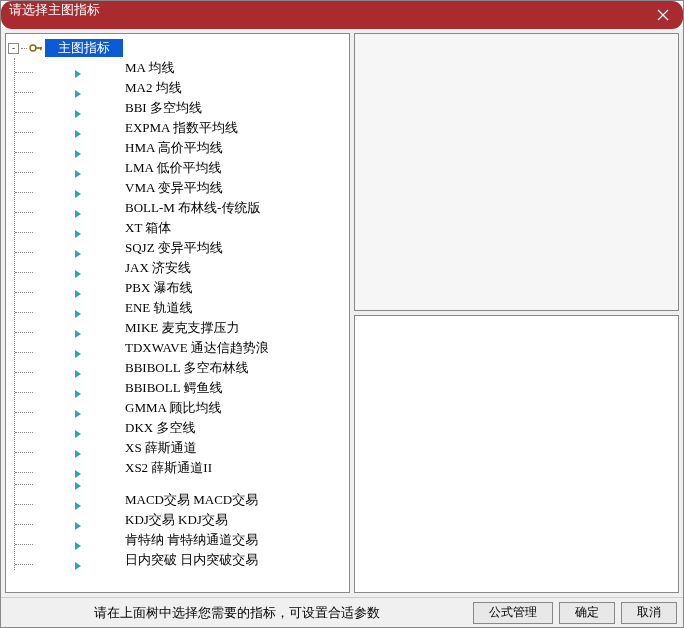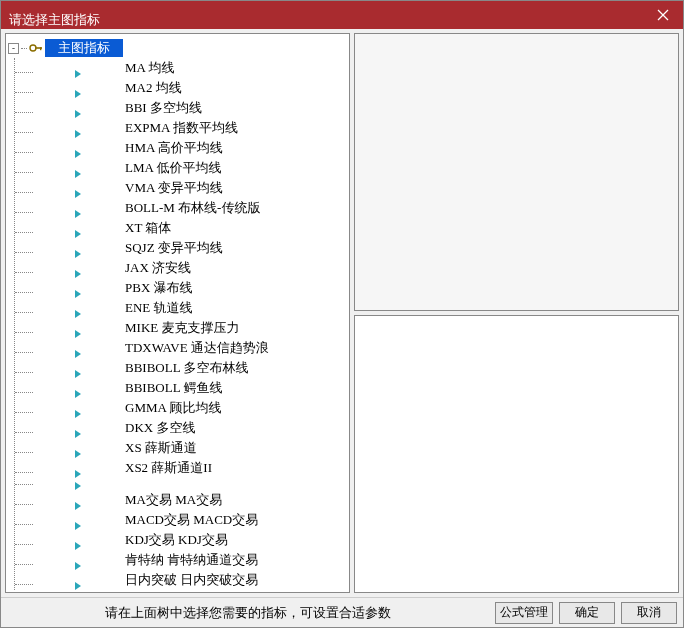--- a/index.html
+++ b/index.html
@@ -12,24 +12,25 @@
     overflow: hidden;
     display: flex;
     flex-direction: column;
     border: 1px solid #888;
   }
   .title-bar {
     background: #a92b2f;
     color: #fff;
     height: 28px;
     display: flex;
-    align-items: flex-end;
+    align-items: flex-start;
     padding: 0 8px;
     font-size: 13px;
     flex-shrink: 0;
+    border-radius: 11px;
   }
   .title-bar .title { flex: 1; }
   .title-bar .close {
     width: 40px;
     height: 28px;
     display: flex;
     align-items: center;
     justify-content: center;
     cursor: pointer;
     margin-right: -8px;
@@ -74,21 +75,21 @@
     padding: 0 6px;
     background: #f0f0f0;
     border-top: 1px solid #ccc;
     flex-shrink: 0;
   }
   .footer .hint { flex: 1; color: #000; text-align: center; }
   .footer button {
     font-family: "SimSun","宋体",serif;
     font-size: 12px;
     height: 22px;
-    padding: 0 4px;
+    padding: 0 15px;
     margin-left: 6px;
     border: 1px solid #888;
     background: #e8e8e8;
     cursor: pointer;
     min-width: 56px;
   }
 
   
   .tree { padding: 4px 2px; }
   .tree-root {
@@ -344,27 +345,20 @@
             <span class="branch"></span>
             <span class="leaf-icon"><svg viewBox="0 0 10 10">
                 <path d="M2 1 L8 5 L2 9 Z" fill="#2aa6b9"></path>
               </svg></span>
           </div>
           <div class="tree-item">
             <span class="branch"></span>
             <span class="leaf-icon"><svg viewBox="0 0 10 10">
                 <path d="M2 1 L8 5 L2 9 Z" fill="#2aa6b9"></path>
               </svg></span>
-            <span class="label">MA交易 MA交易</span>
-          </div>
-          <div class="tree-item">
-            <span class="branch"></span>
-            <span class="leaf-icon"><svg viewBox="0 0 10 10">
-                <path d="M2 1 L8 5 L2 9 Z" fill="#2aa6b9"></path>
-              </svg></span>
             <span class="label">MACD交易 MACD交易</span>
           </div>
           <div class="tree-item">
             <span class="branch"></span>
             <span class="leaf-icon"><svg viewBox="0 0 10 10">
                 <path d="M2 1 L8 5 L2 9 Z" fill="#2aa6b9"></path>
               </svg></span>
             <span class="label">KDJ交易 KDJ交易</span>
           </div>
           <div class="tree-item">

